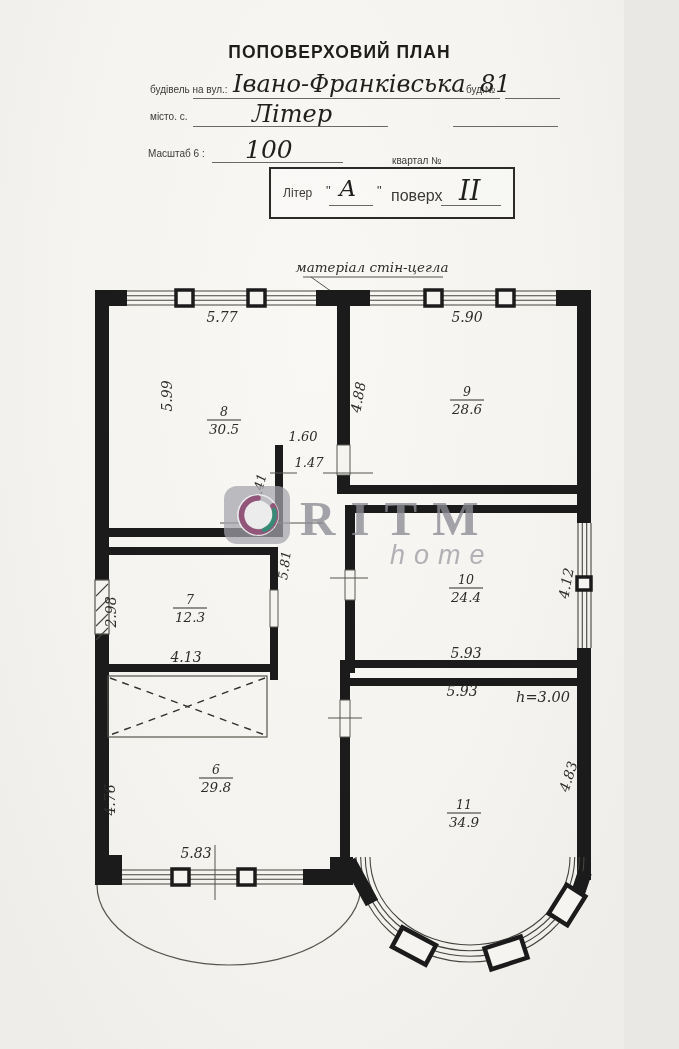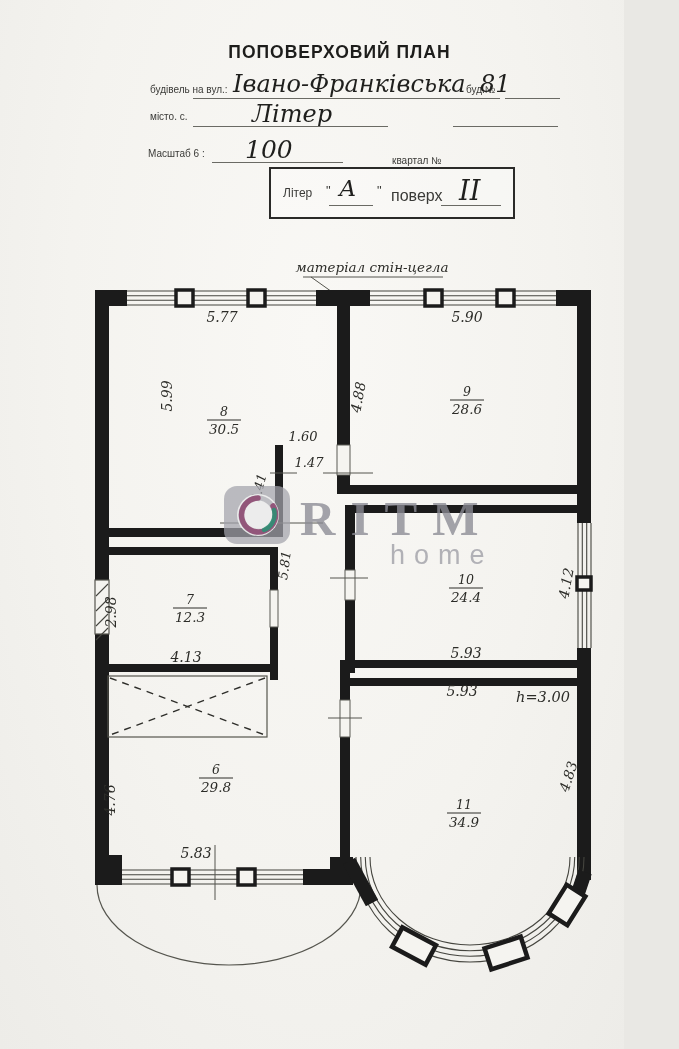--- a/index.html
+++ b/index.html
@@ -263,16 +263,16 @@
   <div>
     <div class="abs wm-icon">
       <svg width="66" height="58" viewBox="0 0 66 58">
         <circle cx="34" cy="29" r="21" fill="rgba(245,245,243,0.85)"></circle>
         <circle cx="34" cy="29" r="17" fill="none" stroke="#b9b9bf" stroke-width="5" opacity="0.9"></circle>
         <path d="M 34 12 A 17 17 0 1 0 49 20" fill="none" stroke="#8d4a72" stroke-width="5.5" stroke-linecap="round" opacity="0.9"></path>
         <path d="M 50 24 A 17 17 0 0 1 40 44" fill="none" stroke="#2f8f74" stroke-width="4.5" stroke-linecap="round" opacity="0.9"></path>
       </svg>
     </div>
     <div class="abs wm-brand" style="left:300px;top:490px;">RITM</div>
-    <div class="abs wm-sub" style="left:390px;top:540px;">home</div>
+    <div class="abs wm-sub" style="left:390px;top:540px;font-style:italic;">home</div>
   </div>
 
 </div>
 
 </body></html>

